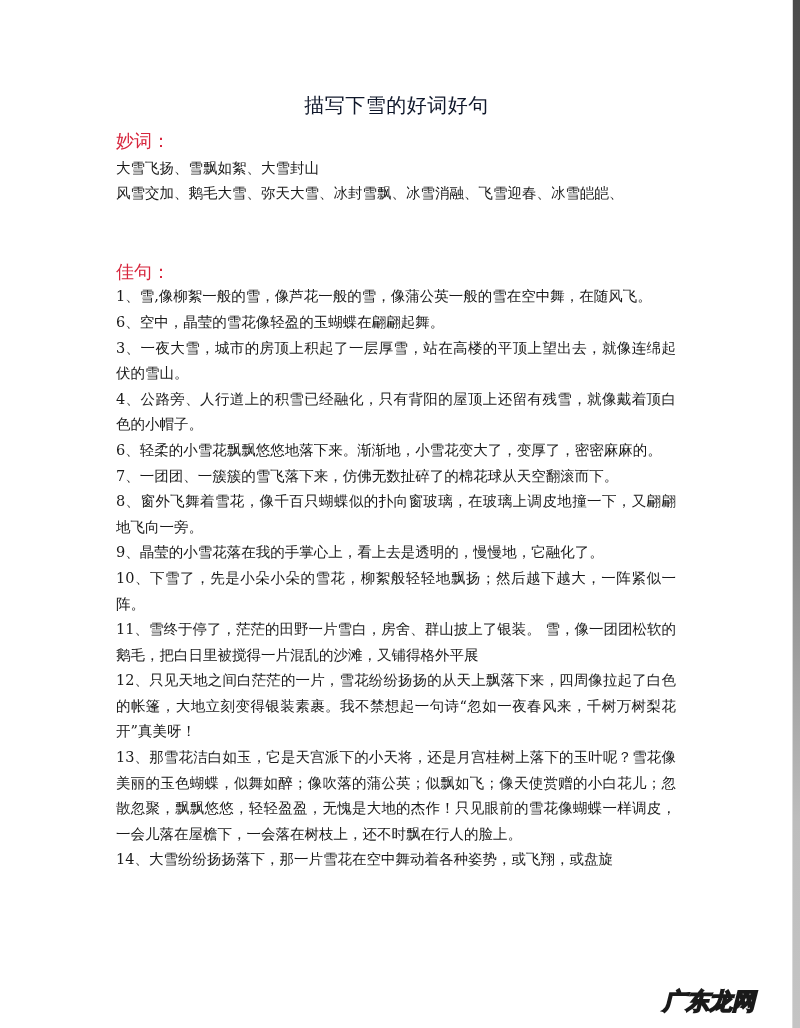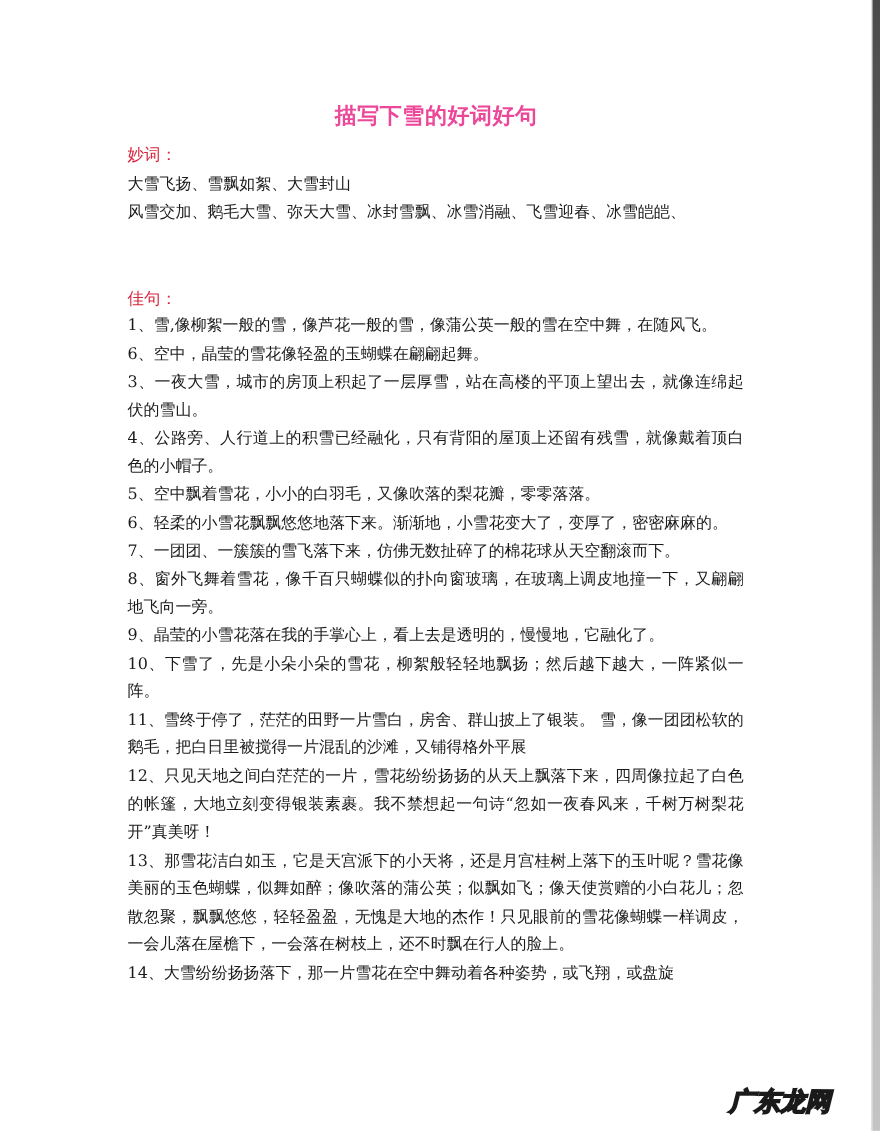--- a/index.html
+++ b/index.html
@@ -13,27 +13,27 @@
     position: absolute; left: 0; top: 0; width: 793px; height: 1028px;
     background: #ffffff;
   }
   .edge-bar {
     position: absolute; right: 0; top: 0; width: 7px; height: 1028px;
     background: linear-gradient(to bottom, #4a4a4a 0%, #7a7a7a 45%, #bdbdbd 80%, #c4c4c4 100%);
     border-left: 1px solid #d8d8d8;
   }
   .title {
     position: absolute; left: 0; width: 793px; top: 92px;
-    text-align: center; font-size: 20px; letter-spacing: 0.5px; color: #ec4899; font-weight: bold;
+    text-align: center; font-size: 20px; letter-spacing: 0.5px; color: #0f172a;
   }
   .content {
     position: absolute; left: 116px; top: 128px; width: 560px;
     font-size: 14.5px; line-height: 25.6px;
   }
-  .section-label { color: #d7263d; font-size: 15px; }
+  .section-label { color: #d7263d; font-size: 18px; }
   .words-block { margin-top: 2px; }
   .spacer { height: 52px; }
   .sentence { text-align: justify; text-align-last: left; }
   .watermark {
     position: absolute; left: 663px; top: 986px;
     font-family: "DejaVu Sans", "Liberation Sans", sans-serif;
     font-size: 23px; font-weight: bold; color: #ffffff;
     -webkit-text-stroke: 1.6px #1a1a1a;
     letter-spacing: 0px; font-style: italic;
   }
@@ -52,21 +52,20 @@
     </div>
 
     <div class="spacer"></div>
 
     <div class="section-label">佳句：</div>
     <div>
       <div class="sentence">1、雪,像柳絮一般的雪，像芦花一般的雪，像蒲公英一般的雪在空中舞，在随风飞。</div>
       <div class="sentence">6、空中，晶莹的雪花像轻盈的玉蝴蝶在翩翩起舞。</div>
       <div class="sentence">3、一夜大雪，城市的房顶上积起了一层厚雪，站在高楼的平顶上望出去，就像连绵起伏的雪山。</div>
       <div class="sentence">4、公路旁、人行道上的积雪已经融化，只有背阳的屋顶上还留有残雪，就像戴着顶白色的小帽子。</div>
-      <div class="sentence">5、空中飘着雪花，小小的白羽毛，又像吹落的梨花瓣，零零落落。</div>
       <div class="sentence">6、轻柔的小雪花飘飘悠悠地落下来。渐渐地，小雪花变大了，变厚了，密密麻麻的。</div>
       <div class="sentence">7、一团团、一簇簇的雪飞落下来，仿佛无数扯碎了的棉花球从天空翻滚而下。</div>
       <div class="sentence">8、窗外飞舞着雪花，像千百只蝴蝶似的扑向窗玻璃，在玻璃上调皮地撞一下，又翩翩地飞向一旁。</div>
       <div class="sentence">9、晶莹的小雪花落在我的手掌心上，看上去是透明的，慢慢地，它融化了。</div>
       <div class="sentence">10、下雪了，先是小朵小朵的雪花，柳絮般轻轻地飘扬；然后越下越大，一阵紧似一阵。</div>
       <div class="sentence">11、雪终于停了，茫茫的田野一片雪白，房舍、群山披上了银装。 雪，像一团团松软的鹅毛，把白日里被搅得一片混乱的沙滩，又铺得格外平展</div>
       <div class="sentence">12、只见天地之间白茫茫的一片，雪花纷纷扬扬的从天上飘落下来，四周像拉起了白色的帐篷，大地立刻变得银装素裹。我不禁想起一句诗“忽如一夜春风来，千树万树梨花开”真美呀！</div>
       <div class="sentence">13、那雪花洁白如玉，它是天宫派下的小天将，还是月宫桂树上落下的玉叶呢？雪花像美丽的玉色蝴蝶，似舞如醉；像吹落的蒲公英；似飘如飞；像天使赏赠的小白花儿；忽散忽聚，飘飘悠悠，轻轻盈盈，无愧是大地的杰作！只见眼前的雪花像蝴蝶一样调皮，一会儿落在屋檐下，一会落在树枝上，还不时飘在行人的脸上。</div>
       <div class="sentence">14、大雪纷纷扬扬落下，那一片雪花在空中舞动着各种姿势，或飞翔，或盘旋</div>
     </div>

